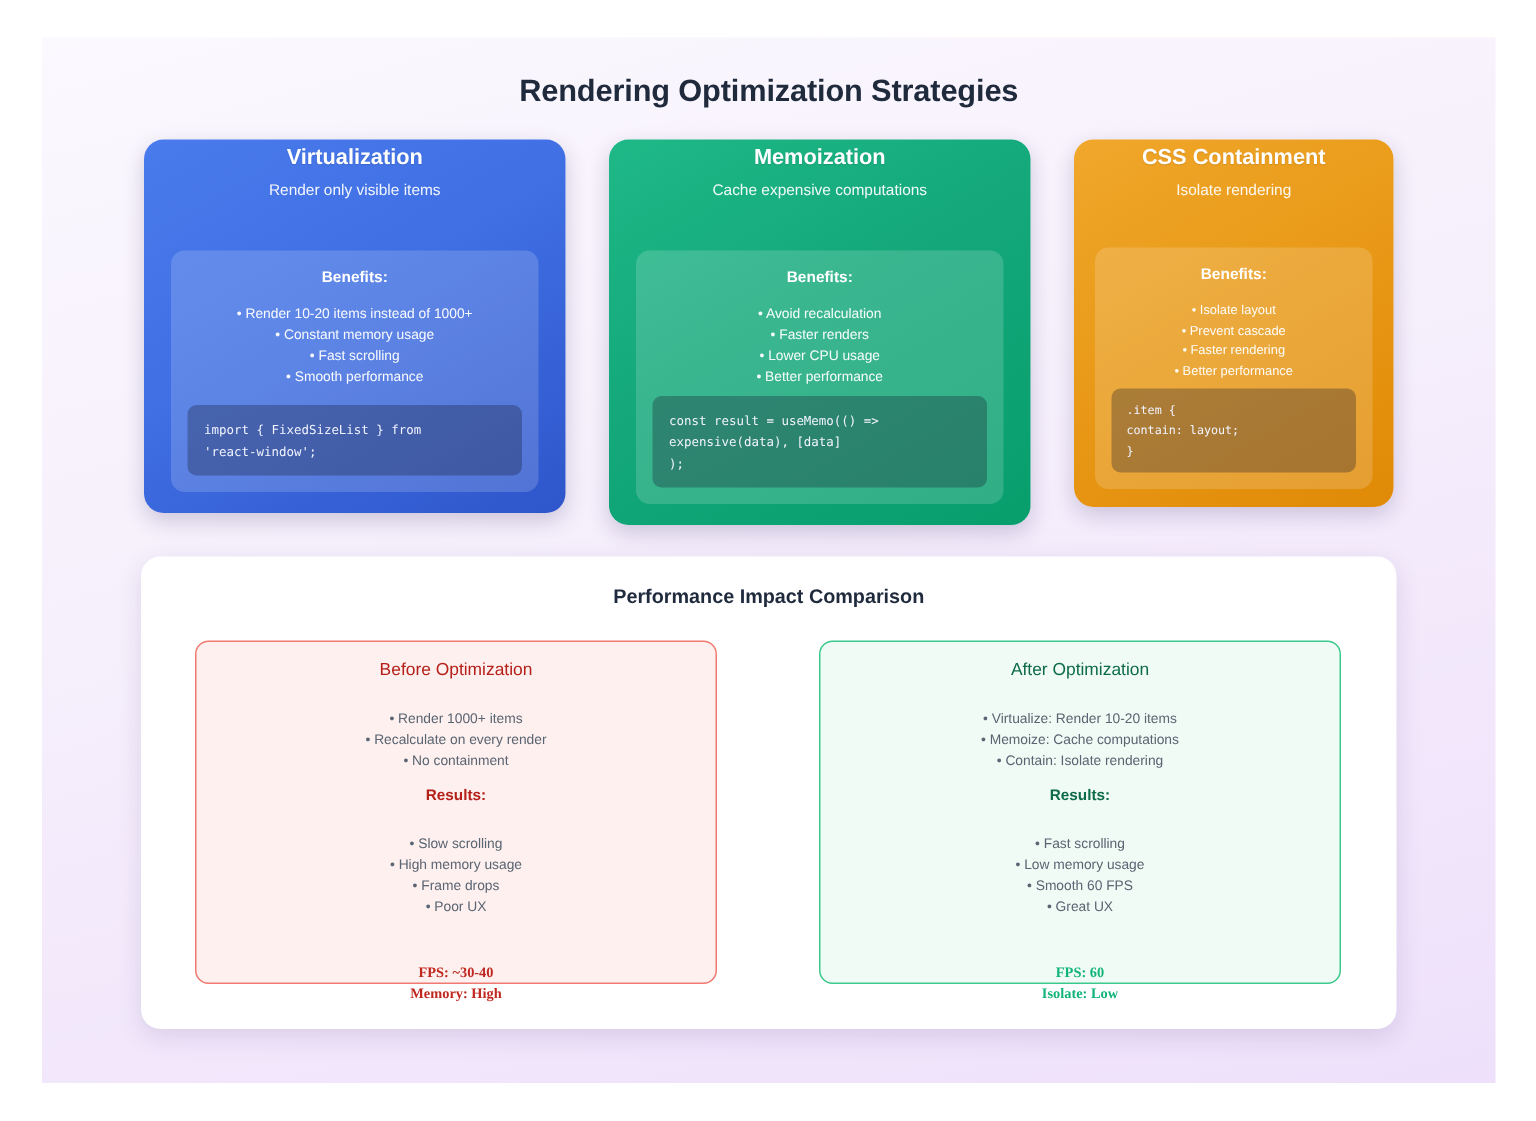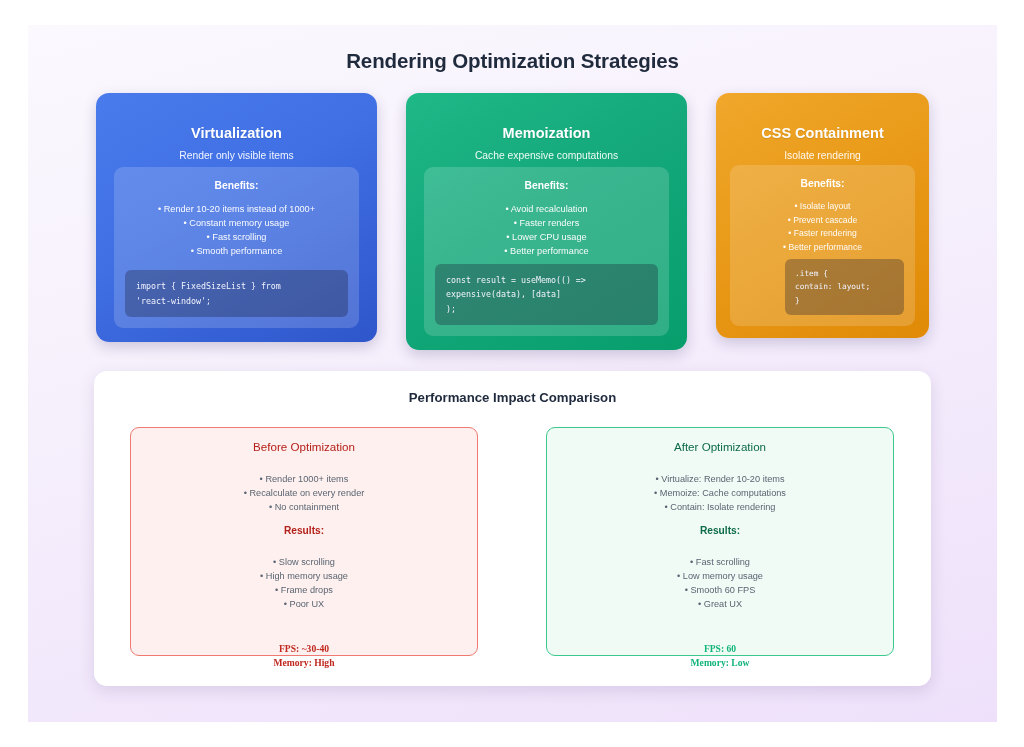--- a/index.html
+++ b/index.html
@@ -40,21 +40,21 @@
     overflow: hidden;
   }
   .card-1 { left: 68px;  width: 281px; height: 249px;
             background: linear-gradient(150deg, #4a7bec 0%, #3f6fe3 45%, #2f56cb 100%); }
   .card-2 { left: 378px; width: 281px; height: 257px;
             background: linear-gradient(150deg, #1fb887 0%, #14a87a 45%, #079e6c 100%); }
   .card-3 { left: 688px; width: 213px; height: 245px;
             background: linear-gradient(150deg, #f0a72b 0%, #e99a18 45%, #e08a07 100%); }
 
   .card-title {
-    margin-top: 32px;
+    margin-top: 4px;
     text-align: center;
     font-size: 14.5px;
     font-weight: bold;
     color: #ffffff;
     text-shadow: 0 1px 1px rgba(0,0,0,0.12);
   }
   .card-sub {
     margin-top: 9px;
     text-align: center;
     font-size: 10.3px;
@@ -90,21 +90,21 @@
     left: 11px; right: 11px; bottom: 11px;
     background: rgba(20,22,45,0.30);
     border-radius: 6px;
     padding: 9px 11px;
     font-family: "DejaVu Sans Mono", monospace;
     font-size: 8.3px;
     line-height: 14.5px;
     color: #f1f3ff;
     white-space: pre;
   }
-  .card-3 .code { font-size: 7.8px; line-height: 13.5px; padding: 8px 10px; margin-left: 44px; }
+  .card-3 .code { font-size: 7.8px; line-height: 13.5px; padding: 8px 10px; }
 
   
   .compare {
     position: absolute;
     left: 66px; top: 346px;
     width: 837px; height: 315px;
     background: #ffffff;
     border-radius: 13px;
     box-shadow: 0 5px 16px rgba(60,40,110,0.13);
   }
@@ -257,20 +257,20 @@
         </div>
         <div class="results-head">Results:</div>
         <div class="panel-list">
           <div class="panel-item">• Fast scrolling</div>
           <div class="panel-item">• Low memory usage</div>
           <div class="panel-item">• Smooth 60 FPS</div>
           <div class="panel-item">• Great UX</div>
         </div>
         <div class="metrics">
           <div class="metric">FPS: 60</div>
-          <div class="metric">Memory: Low</div>
+          <div class="metric">Isolate: Low</div>
         </div>
       </div>
 
     </div>
   </div>
 
 </div>
 
 </body></html>

